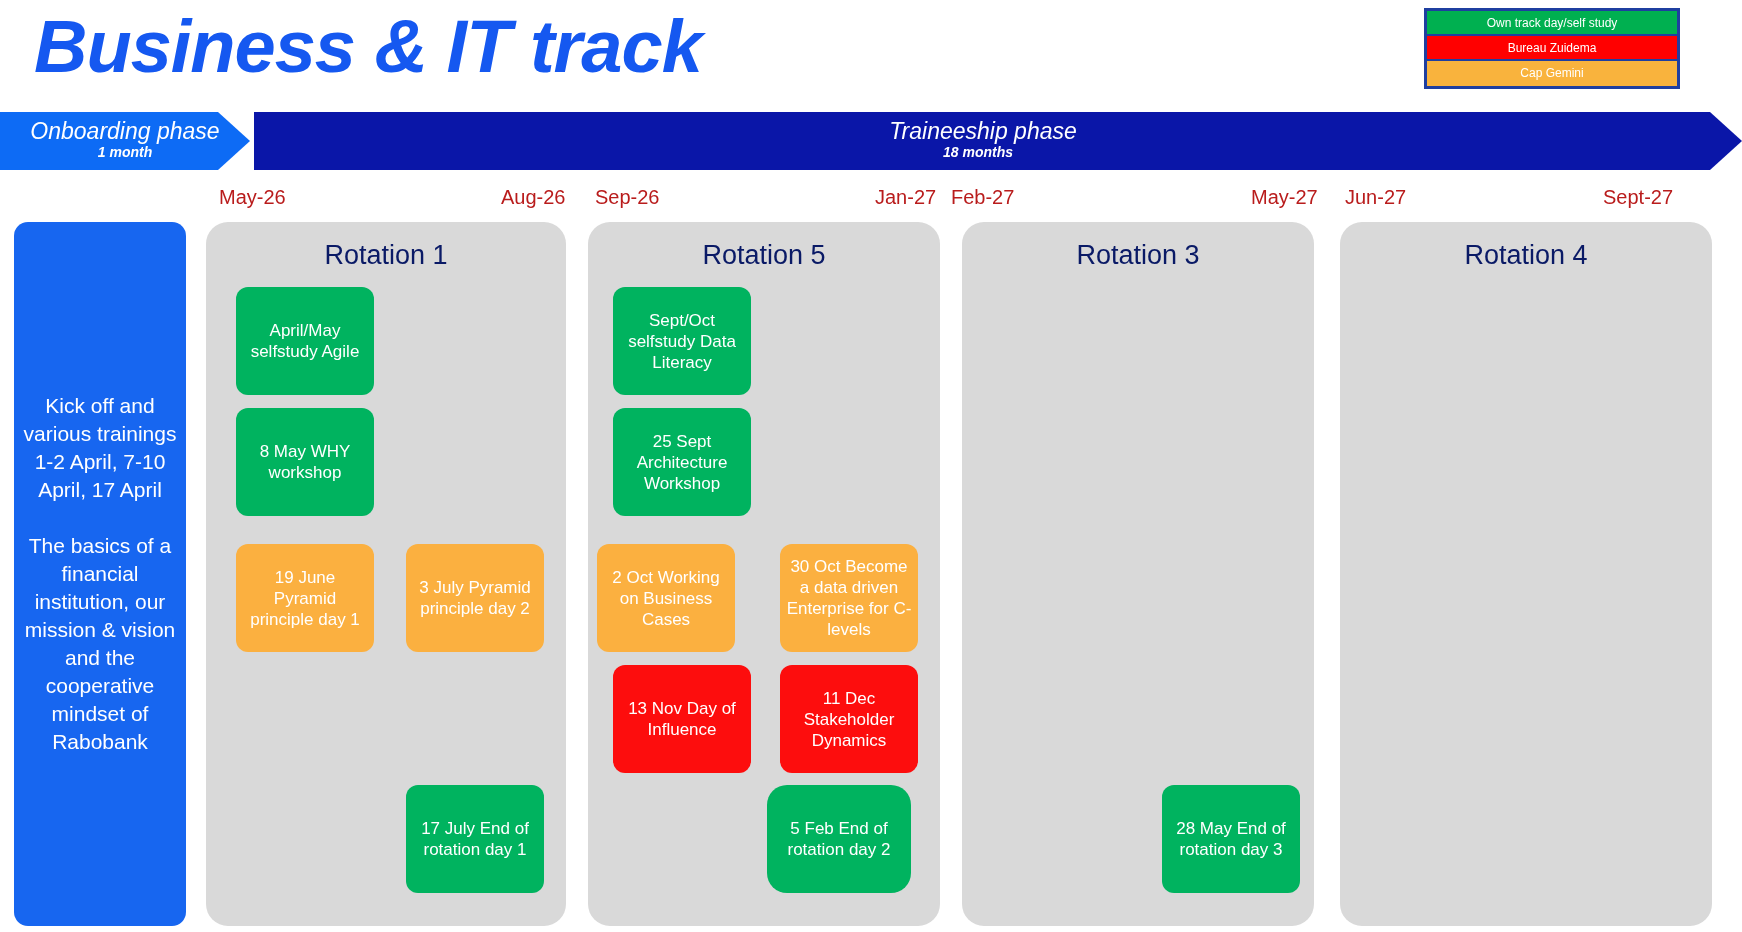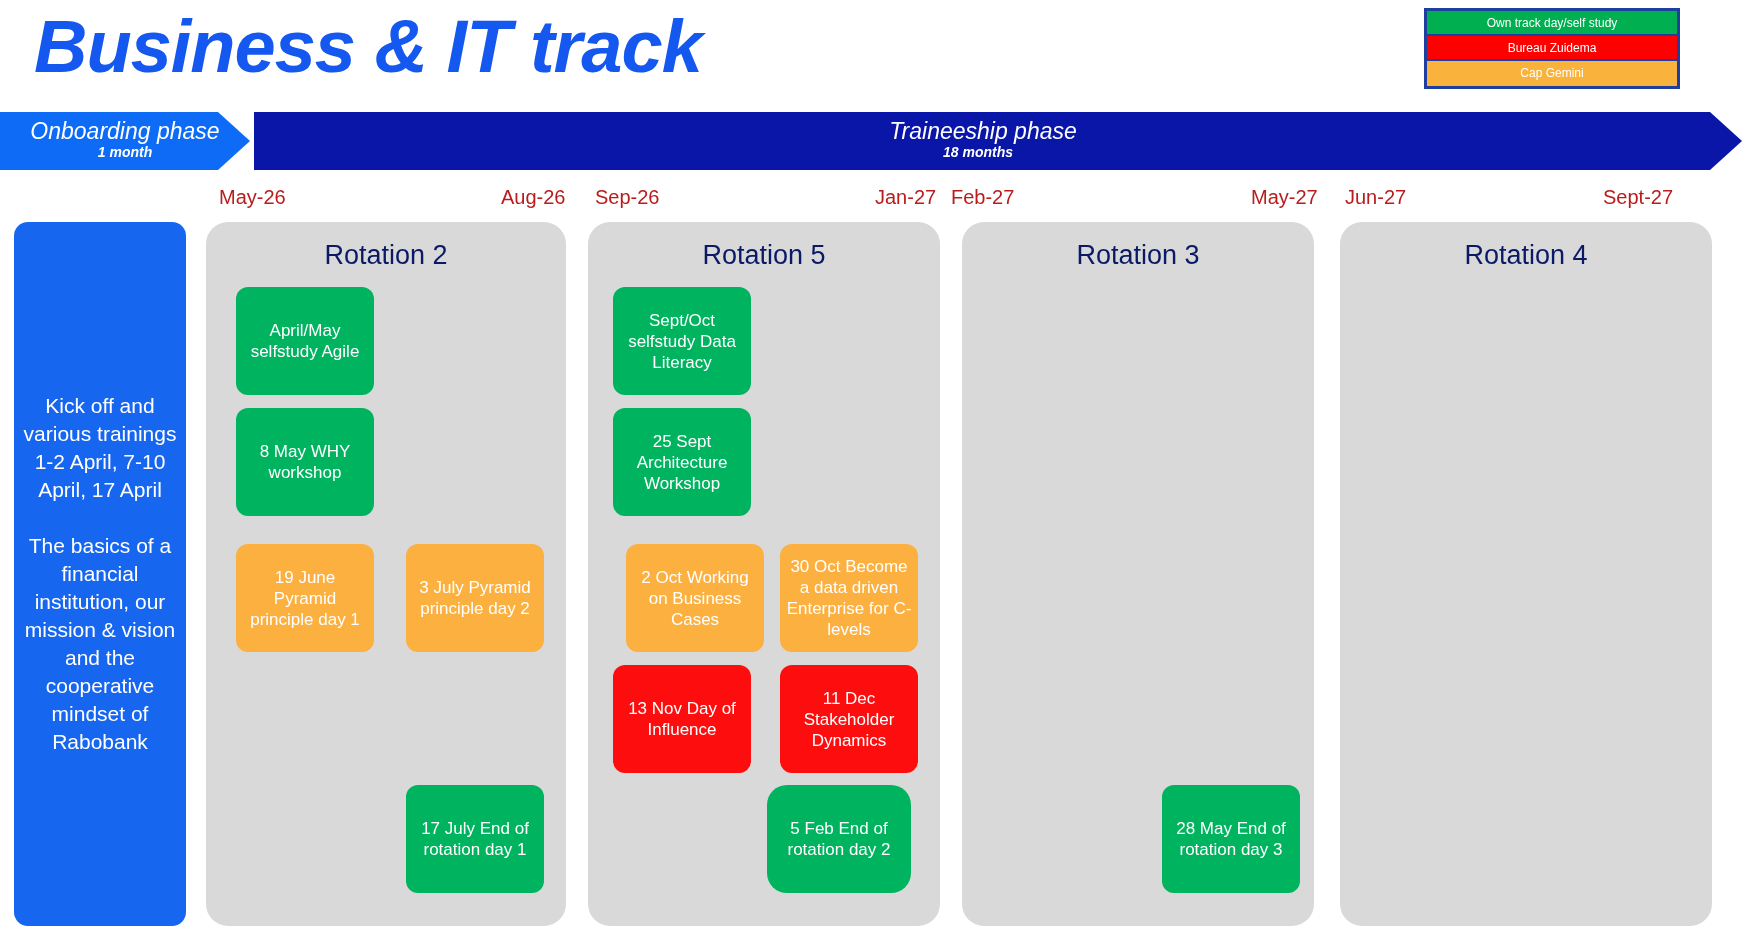--- a/index.html
+++ b/index.html
@@ -118,32 +118,32 @@
   </div>
 
 <div class="onboard-col">
   <p class="onboard-p">Kick off and various trainings 1-2 April, 7-10 April, 17 April</p>
   <div class="onboard-gap"></div>
   <p class="onboard-p">The basics of a financial institution, our mission &amp; vision and the cooperative mindset of Rabobank</p>
 </div>
 
 <div id="rotation-root">
     <div class="rot" style="left: 206px; width: 360px;">
-      <div class="rot-title">Rotation 2</div>
+      <div class="rot-title">Rotation 1</div>
       <div class="card c-green" style="left: 30px; top: 65px; width: 138px; height: 108px;">April/May selfstudy Agile</div>
       <div class="card c-green" style="left: 30px; top: 186px; width: 138px; height: 108px;">8 May WHY workshop</div>
       <div class="card c-orange" style="left: 30px; top: 322px; width: 138px; height: 108px;">19 June Pyramid principle day 1</div>
       <div class="card c-orange" style="left: 200px; top: 322px; width: 138px; height: 108px;">3 July Pyramid principle day 2</div>
       <div class="card c-green" style="left: 200px; top: 563px; width: 138px; height: 108px;">17 July End of rotation day 1</div>
     </div>
     <div class="rot" style="left: 588px; width: 352px;">
       <div class="rot-title">Rotation 5</div>
       <div class="card c-green" style="left: 25px; top: 65px; width: 138px; height: 108px;">Sept/Oct selfstudy Data Literacy</div>
       <div class="card c-green" style="left: 25px; top: 186px; width: 138px; height: 108px;">25 Sept Architecture Workshop</div>
-      <div class="card c-orange" style="left: 38px; top: 322px; width: 138px; height: 108px;">2 Oct Working on Business Cases</div>
+      <div class="card c-orange" style="left: 9px; top: 322px; width: 138px; height: 108px;">2 Oct Working on Business Cases</div>
       <div class="card c-orange" style="left: 192px; top: 322px; width: 138px; height: 108px;">30 Oct Become a data driven Enterprise for C-levels</div>
       <div class="card c-red" style="left: 25px; top: 443px; width: 138px; height: 108px;">13 Nov Day of Influence</div>
       <div class="card c-red" style="left: 192px; top: 443px; width: 138px; height: 108px;">11 Dec Stakeholder Dynamics</div>
       <div class="card c-green" style="left: 179px; top: 563px; width: 144px; height: 108px; border-radius: 20px;">5 Feb End of rotation day 2</div>
     </div>
     <div class="rot" style="left: 962px; width: 352px;">
       <div class="rot-title">Rotation 3</div>
       <div class="card c-green" style="left: 200px; top: 563px; width: 138px; height: 108px;">28 May End of rotation day 3</div>
     </div>
     <div class="rot" style="left: 1340px; width: 372px;">

